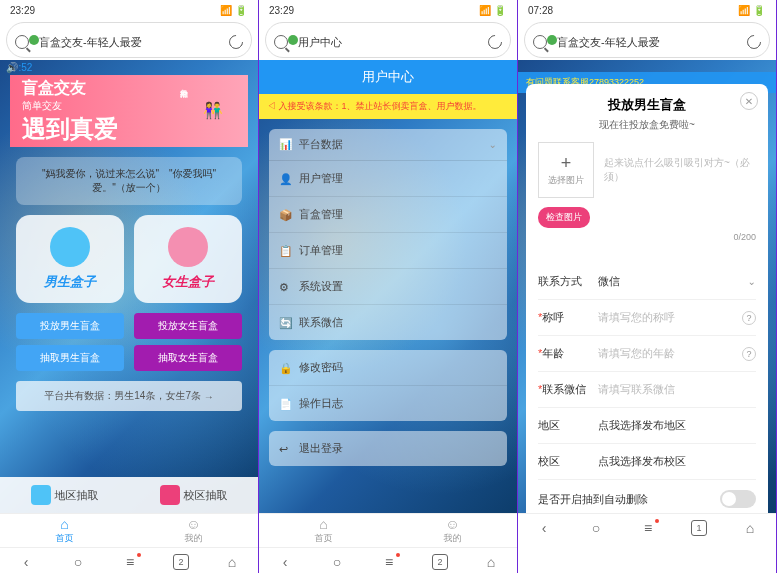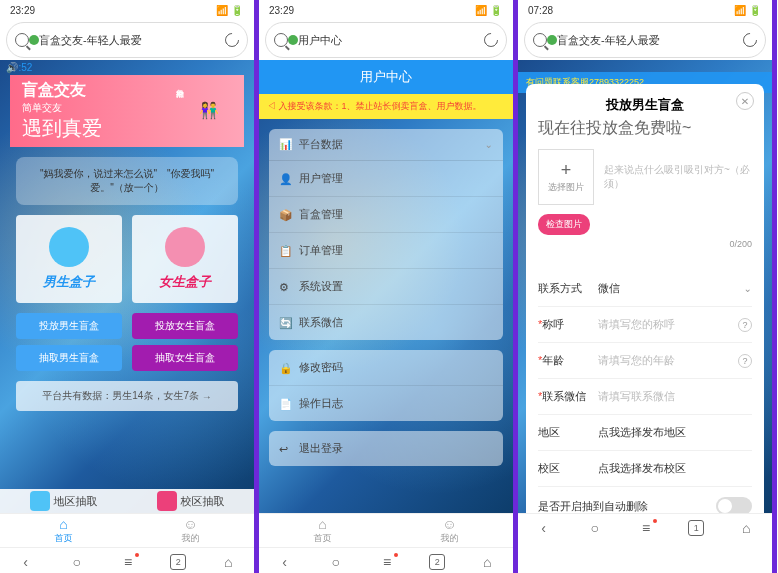--- a/index.html
+++ b/index.html
@@ -1,52 +1,52 @@
 <!DOCTYPE html>
 <html><head>
 <meta charset="utf-8">
 <style>
 *{margin:0;padding:0;box-sizing:border-box;font-family:sans-serif}
 body{background:#fff;display:flex;width:778px;height:573px;overflow:hidden}
-.phone{width:259px;height:573px;position:relative;background:#fff;border-right:5px solid #6d28d9}
+.phone{width:259px;height:573px;position:relative;background:#fff;border-right:1px solid #6d28d9}
 .status{height:20px;display:flex;justify-content:space-between;align-items:center;padding:0 10px;font-size:10px;color:#333}
 .status-icons{display:flex;gap:2px;align-items:center}
-.url-bar{height:36px;margin:2px 6px;border:1px solid #ddd;border-radius:18px;display:flex;align-items:center;padding:0 8px;}
+.url-bar{height:36px;margin:2px 6px;border:1px solid #ddd;border-radius:18px;display:flex;padding:12px 8px;}
 .url-bar .search{width:14px;height:14px;border:1.5px solid #666;border-radius:50%;position:relative}
 .url-bar .search::after{content:'';position:absolute;width:5px;height:1.5px;background:#666;bottom:-2px;right:-3px;transform:rotate(45deg)}
 .url-bar .shield{width:10px;height:10px;background:#4caf50;border-radius:50%}
 .url-bar .text{flex:1;font-size:11px;color:#333}
 .url-bar .refresh{width:14px;height:14px;border:1.5px solid #666;border-radius:50%;border-top-color:transparent;transform:rotate(45deg)}
 .content{height:calc(100% - 120px);overflow:hidden;position:relative}
 .bg-anime{position:absolute;inset:0;background:linear-gradient(135deg,#1a4b8c 0%,#2e7bc4 30%,#4aa3e0 50%,#1e5a9e 70%,#0d3d6b 100%)}
 .bg-anime::before{content:'';position:absolute;inset:0;background:radial-gradient(circle at 30% 40%,rgba(255,200,100,0.3) 0%,transparent 40%),radial-gradient(circle at 70% 60%,rgba(100,200,255,0.4) 0%,transparent 50%)}
 .speaker{position:absolute;top:2px;left:6px;color:#2196f3;font-size:10px;z-index:2}
 .banner{margin:15px 10px 8px;height:72px;background:linear-gradient(90deg,#ff6b8a 0%,#ffa5b8 100%);border-radius:0;position:relative;display:flex;align-items:center;padding:8px 12px}
 .banner-text{color:#fff}
 .banner-title{font-size:16px;font-weight:bold}
 .banner-sub{font-size:10px}
-.banner-main{font-size:20px;font-weight:normal;color:#fff}
+.banner-main{font-size:24px;font-weight:bold;color:#fff}
 .banner-tag{position:absolute;right:60px;top:8px;font-size:8px;color:#fff;writing-mode:vertical-rl}
 .banner-img{position:absolute;right:10px;top:5px;width:50px;height:60px;display:flex;align-items:center;justify-content:center}
 .quote{margin:10px 16px;background:rgba(255,255,255,0.3);border-radius:8px;padding:10px;font-size:10px;color:#333;text-align:center;position:relative;z-index:2}
 .boxes{display:flex;gap:10px;margin:10px 16px;position:relative;z-index:2}
-.box{flex:1;background:rgba(255,255,255,0.85);border-radius:4px;padding:12px;text-align:center}
+.box{flex:1;background:rgba(255,255,255,0.85);border-radius:14px;padding:12px;text-align:center}
 .box-icon{width:40px;height:40px;margin:0 auto 6px;border-radius:50%}
 .box-icon.male{background:#4fc3f7}
 .box-icon.female{background:#f48fb1}
 .box-label{font-size:13px;font-weight:bold;font-style:italic}
 .box-label.male{color:#2196f3}
 .box-label.female{color:#e91e63}
 .btns{margin:8px 16px;display:flex;gap:10px;position:relative;z-index:2}
 .btn-col{flex:1;display:flex;flex-direction:column;gap:6px}
 .btn{padding:6px;border-radius:4px;color:#fff;font-size:10px;text-align:center;border:none}
 .btn.blue{background:#42a5f5}
 .btn.pink{background:#a21caf}
 .stats{margin:10px 16px;background:rgba(255,255,255,0.7);padding:8px;border-radius:4px;font-size:10px;text-align:center;color:#555;position:relative;z-index:2}
-.tabs-bottom{position:absolute;bottom:0;left:0;right:0;height:24px;background:rgba(255,255,255,0.9);display:flex;z-index:2}
+.tabs-bottom{position:absolute;bottom:0;left:0;right:0;height:36px;background:rgba(255,255,255,0.9);display:flex;z-index:2}
 .tab-b{flex:1;display:flex;align-items:center;justify-content:center;gap:4px;font-size:11px;color:#444}
 .tab-b .ico{width:20px;height:20px;border-radius:4px}
 .tab-b .ico.loc{background:#4fc3f7}
 .tab-b .ico.sch{background:#ec407a}
 .footer-nav{height:34px;display:flex;border-top:1px solid #eee}
 .fnav{flex:1;display:flex;flex-direction:column;align-items:center;justify-content:center;font-size:9px;color:#999}
 .fnav.active{color:#2196f3}
 .fnav-ico{font-size:14px}
 .browser-nav{height:28px;display:flex;justify-content:space-around;align-items:center;border-top:1px solid #eee}
 .bnav{width:18px;height:18px;display:flex;align-items:center;justify-content:center;color:#666;font-size:14px;position:relative}
@@ -60,21 +60,21 @@
 .menu-header{padding:8px 10px;font-size:11px;color:#444;display:flex;align-items:center;gap:6px;border-bottom:1px solid rgba(0,0,0,0.1)}
 .menu-item{padding:10px;font-size:11px;color:#444;display:flex;align-items:center;gap:8px;border-bottom:1px solid rgba(0,0,0,0.08)}
 .menu-item:last-child{border-bottom:none}
 .menu-ico{width:12px;height:12px;display:inline-block}
 .chev{margin-left:auto;color:#999;font-size:10px}
 
 
 .modal{position:absolute;top:24px;left:8px;right:8px;bottom:0;background:#fff;border-radius:8px 8px 0 0;z-index:3;padding:12px}
 .modal-close{position:absolute;top:8px;right:10px;width:18px;height:18px;border:1px solid #ccc;border-radius:50%;display:flex;align-items:center;justify-content:center;font-size:10px;color:#999}
 .modal-title{text-align:center;font-size:13px;font-weight:bold;margin-bottom:4px}
-.modal-sub{text-align:left;font-size:16px;color:#666;margin-bottom:10px}
+.modal-sub{text-align:center;font-size:10px;color:#666;margin-bottom:10px}
 .upload-row{display:flex;gap:10px;align-items:center;margin-bottom:8px}
 .upload-box{width:56px;height:56px;border:1px solid #ddd;display:flex;flex-direction:column;align-items:center;justify-content:center;font-size:9px;color:#999}
 .upload-box .plus{font-size:18px;color:#666}
 .upload-hint{flex:1;font-size:10px;color:#bbb;line-height:1.4}
 .check-btn{background:#ec407a;color:#fff;font-size:9px;padding:4px 8px;border-radius:10px;display:inline-block;margin-bottom:4px}
 .counter{text-align:right;font-size:9px;color:#999;margin-bottom:22px}
 .form-row{display:flex;align-items:center;padding:10px 0;border-bottom:1px solid #f0f0f0;font-size:11px}
 .form-label{width:60px;color:#333}
 .form-label .req{color:#f44336}
 .form-value{flex:1;color:#333}

